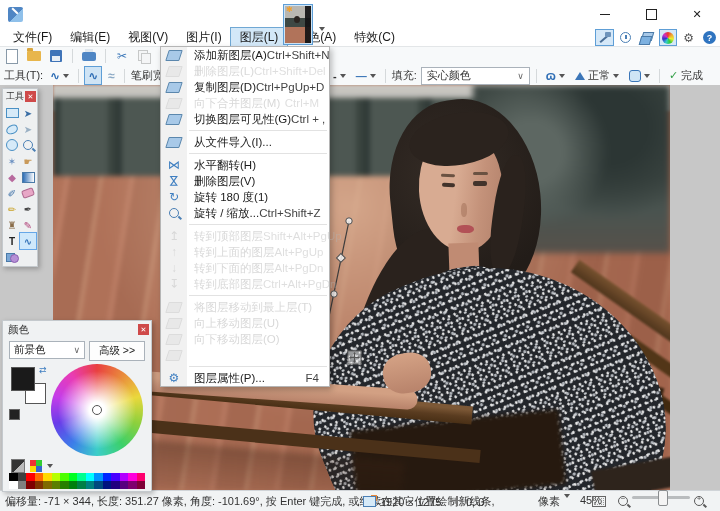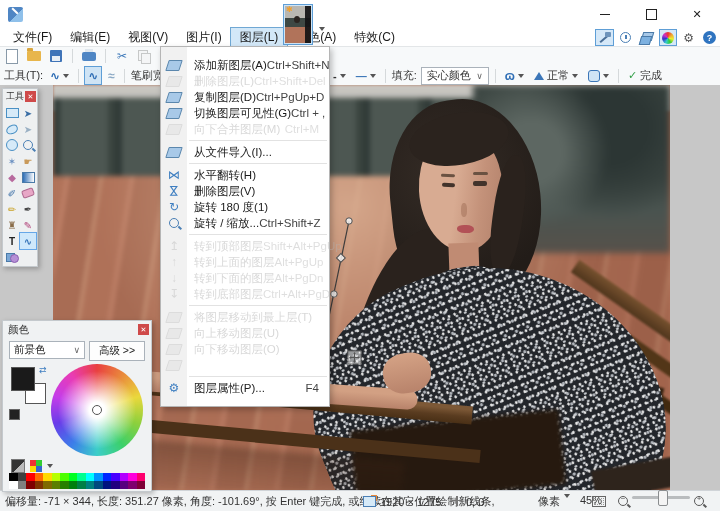--- a/index.html
+++ b/index.html
@@ -131,21 +131,21 @@
       background:linear-gradient(rgba(60,35,20,.35),rgba(60,35,20,.05))}
   .ph-arm{left:-15px;top:292px;width:380px;height:20px;border-radius:10px;transform:rotate(4deg);
       background:linear-gradient(#d2a083 30%,#b7826a)}
   .ph-hand{left:330px;top:268px;width:48px;height:40px;border-radius:45%;transform:rotate(-10deg);
       background:linear-gradient(#d4a285,#b8836b)}
   .ph-corner{left:540px;top:378px;width:90px;height:30px;transform:rotate(-10deg);background:#2e241c;filter:blur(1px)}
   .linesvg{position:absolute;left:0;top:0;z-index:5}
 
   
   .menu{position:absolute;left:160px;top:46px;width:168px;background:linear-gradient(90deg,#f1f1f1 0 26px,#fff 26px);
-        border:1px solid #b5b5b5;box-shadow:2px 3px 6px rgba(0,0,0,.25);z-index:50;padding:10px 0;font-size:11.5px}
+        border:1px solid #b5b5b5;box-shadow:2px 3px 6px rgba(0,0,0,.25);z-index:50;padding:0 0;font-size:11.5px}
   .mi{height:16px;display:flex;align-items:center}
   .mi-ic{width:26px;display:flex;align-items:center;justify-content:center;flex:none}
   .mi-lb{margin-left:7px;white-space:nowrap;color:#1b1b1b}
   .mi-sc{margin-left:auto;padding-right:10px;color:#444;white-space:nowrap}
   .mi.dis .mi-lb{color:#a3a3a3}
   .mi.dis .mi-sc{color:#b3b3b3}
   .mi.dis .mi-ic{opacity:.45;filter:grayscale(1)}
   .msep{height:1px;background:#e2e2e2;margin:3px 2px 3px 28px}
   .ic-chip{width:12px;height:9px;background:#a8c9e8;border:1px solid #5b87ad;transform:skewX(-18deg);border-radius:1px}
   .ic-blue{color:#3f7fc1;font-size:12px;line-height:12px}
@@ -315,21 +315,21 @@
     <span class="tbbtn">
         <span style="font-weight:bold">-</span>
         <span class="chev"></span>
       </span>
     <span class="tbbtn">
         <span style="color:#3b76b8;font-weight:bold">—</span>
         <span class="chev"></span>
       </span>
     <span class="tsep"></span>
     <span>填充:</span>
-    <span class="select" style="width:68px">
+    <span class="select" style="width:109px">
       <span>实心颜色</span>
       <span style="color:#666;font-size:9px">∨</span>
     </span>
     <span class="tsep"></span>
     <span class="tbbtn">
         <span class="glyphline">ɷ</span>
         <span class="chev"></span>
       </span>
     <span class="tbbtn">
         <span class="blendtri"></span>
@@ -417,33 +417,33 @@
       <span class="mi-lb">删除图层(L)</span>
       <span class="mi-sc">Ctrl+Shift+Del</span>
     </div>
     <div class="mi">
       <span class="mi-ic">
         <span class="ic-chip"></span>
       </span>
       <span class="mi-lb">复制图层(D)</span>
       <span class="mi-sc">Ctrl+PgUp+D</span>
     </div>
+    <div class="mi dis">
+      <span class="mi-ic">
+        <span class="ic-chip"></span>
+      </span>
+      <span class="mi-lb">向下合并图层(M)</span>
+      <span class="mi-sc">Ctrl+M</span>
+    </div>
     <div class="mi">
       <span class="mi-ic">
         <span class="ic-chip"></span>
       </span>
       <span class="mi-lb">切换图层可见性(G)</span>
       <span class="mi-sc">Ctrl + ,</span>
-    </div>
-    <div class="mi dis">
-      <span class="mi-ic">
-        <span class="ic-chip"></span>
-      </span>
-      <span class="mi-lb">向下合并图层(M)</span>
-      <span class="mi-sc">Ctrl+M</span>
     </div>
     <div class="msep"></div>
     <div class="mi">
       <span class="mi-ic">
         <span class="ic-chip"></span>
       </span>
       <span class="mi-lb">从文件导入(I)...</span>
       <span class="mi-sc"></span>
     </div>
     <div class="msep"></div>

